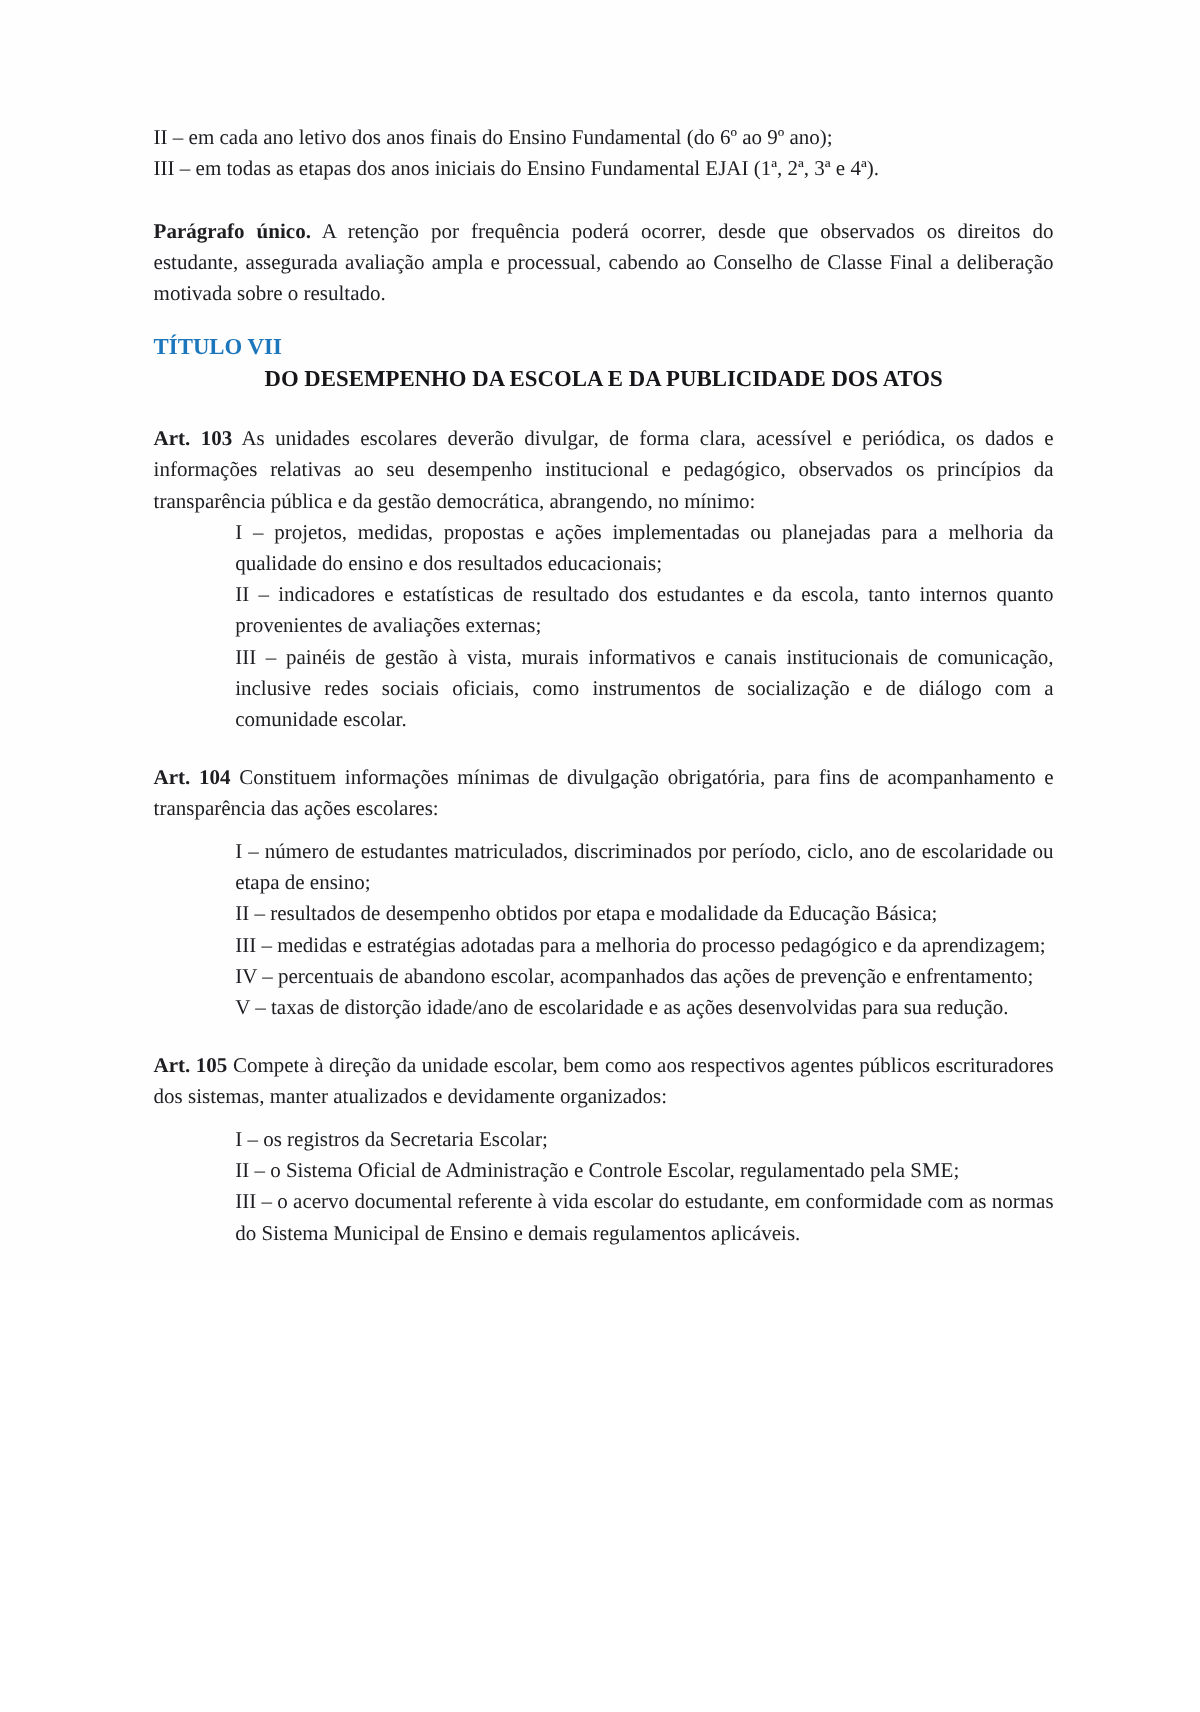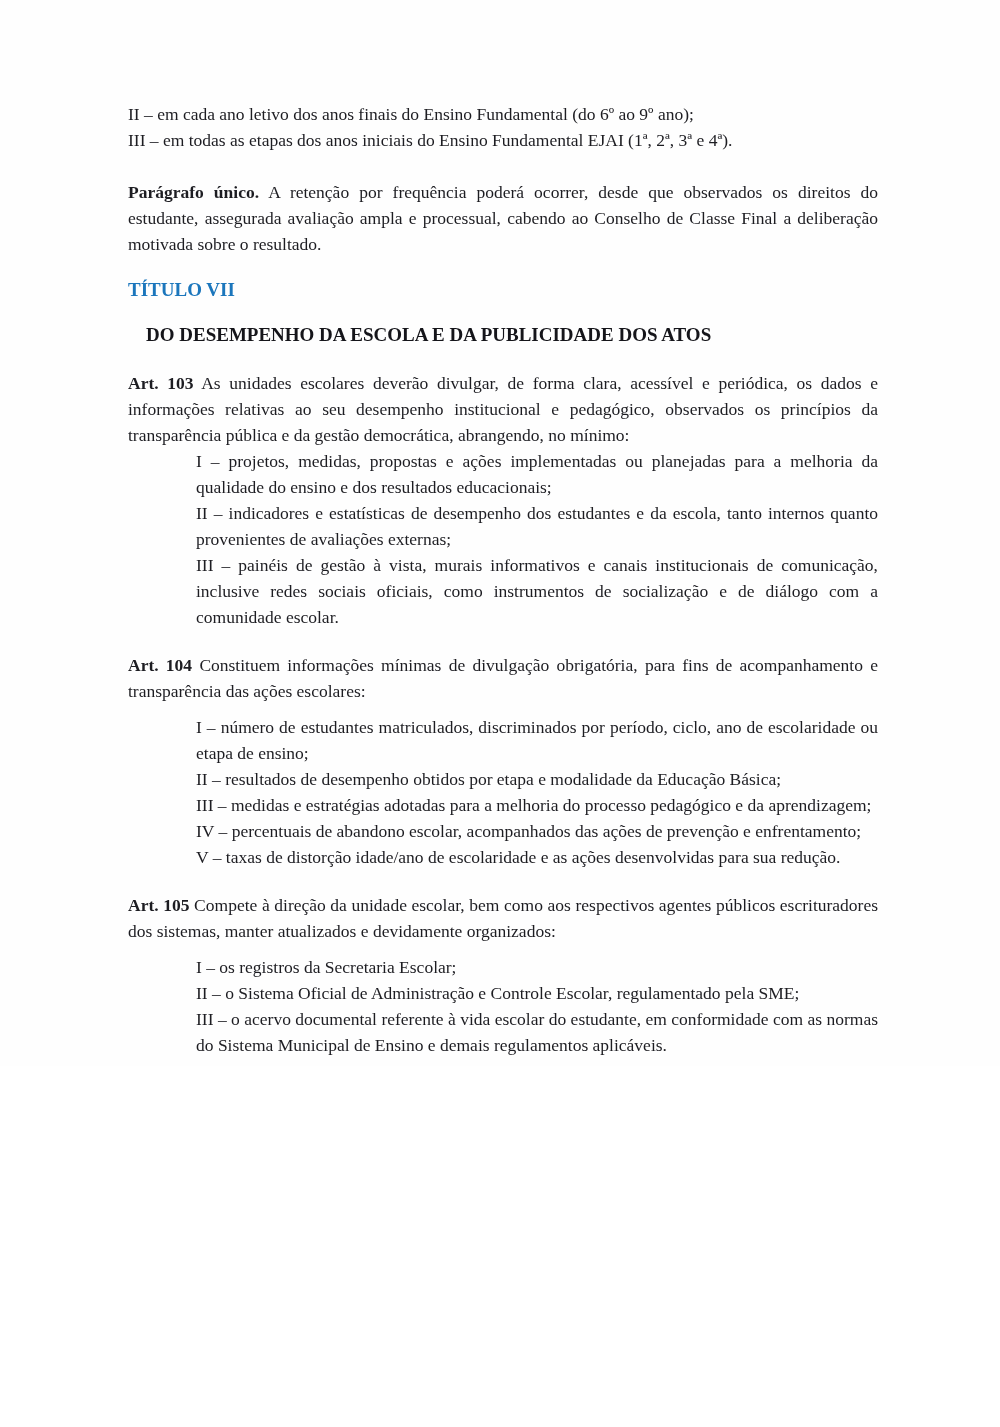--- a/index.html
+++ b/index.html
@@ -34,24 +34,25 @@
   .gap-block { margin-top: 26px; }
   .titulo {
     margin: 20px 0 0 0;
     font-size: 19px;
     line-height: 26px;
     font-weight: bold;
     text-align: left;
     color: #1b76bc;
   }
   .subtitulo {
-    margin: 18px;
+    margin: 0;
     font-size: 19px;
     line-height: 27px;
     font-weight: bold;
+    text-align: center;
     color: #15151a;
   }
   .art-block { margin-top: 22px; }
   .items {
     margin: 0 0 0 68px;
   }
   .items .para { text-align: justify; }
   .items.spaced-top { margin-top: 10px; }
   .page-number {
     position: absolute;
@@ -75,21 +76,21 @@
     <p class="para">III – em todas as etapas dos anos iniciais do Ensino Fundamental EJAI (1ª, 2ª, 3ª e 4ª).</p>
 
     <p class="para gap-block"><strong>Parágrafo único.</strong><span> A retenção por frequência poderá ocorrer, desde que observados os direitos do estudante, assegurada avaliação ampla e processual, cabendo ao Conselho de Classe Final a deliberação motivada sobre o resultado.</span></p>
 
     <h2 class="titulo">TÍTULO VII</h2>
     <h3 class="subtitulo">DO DESEMPENHO DA ESCOLA E DA PUBLICIDADE DOS ATOS</h3>
 
     <p class="para art-block"><strong>Art. 103</strong><span> As unidades escolares deverão divulgar, de forma clara, acessível e periódica, os dados e informações relativas ao seu desempenho institucional e pedagógico, observados os princípios da transparência pública e da gestão democrática, abrangendo, no mínimo:</span></p>
     <div class="items">
       <p class="para">I – projetos, medidas, propostas e ações implementadas ou planejadas para a melhoria da qualidade do ensino e dos resultados educacionais;</p>
-      <p class="para">II – indicadores e estatísticas de desempenho dos estudantes e da escola, tanto internos quanto provenientes de avaliações externas;</p>
+      <p class="para">II – indicadores e estatísticas de resultado dos estudantes e da escola, tanto internos quanto provenientes de avaliações externas;</p>
       <p class="para">III – painéis de gestão à vista, murais informativos e canais institucionais de comunicação, inclusive redes sociais oficiais, como instrumentos de socialização e de diálogo com a comunidade escolar.</p>
     </div>
 
     <p class="para art-block"><strong>Art. 104</strong><span> Constituem informações mínimas de divulgação obrigatória, para fins de acompanhamento e transparência das ações escolares:</span></p>
     <div class="items spaced-top">
       <p class="para">I – número de estudantes matriculados, discriminados por período, ciclo, ano de escolaridade ou etapa de ensino;</p>
       <p class="para">II – resultados de desempenho obtidos por etapa e modalidade da Educação Básica;</p>
       <p class="para">III – medidas e estratégias adotadas para a melhoria do processo pedagógico e da aprendizagem;</p>
       <p class="para">IV – percentuais de abandono escolar, acompanhados das ações de prevenção e enfrentamento;</p>
       <p class="para">V – taxas de distorção idade/ano de escolaridade e as ações desenvolvidas para sua redução.</p>

